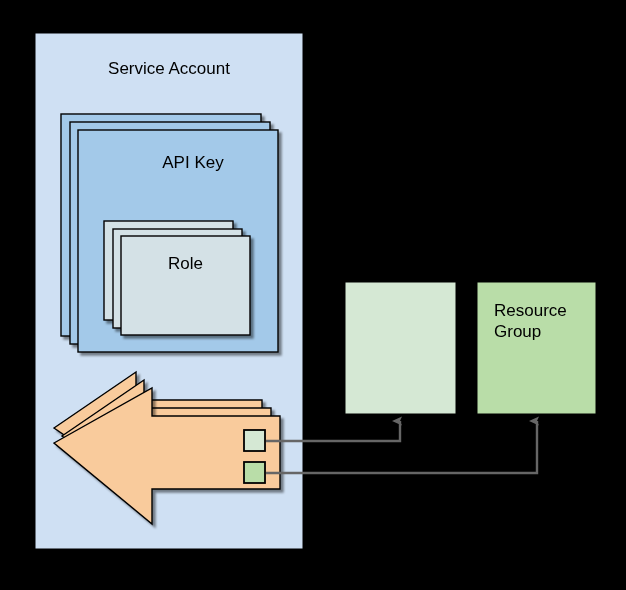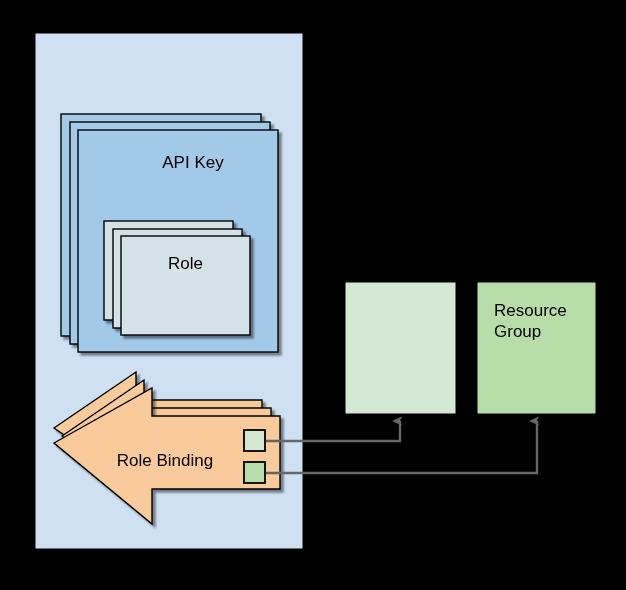--- a/index.html
+++ b/index.html
@@ -83,18 +83,18 @@
       <path d="M 266 473 L 537 473 L 537 421" fill="none" stroke="#666666" stroke-width="2.4" marker-end="url(#arrowUp)"></path>
     </g>
 
     <rect x="244" y="430" width="21" height="21" fill="#d5e8d4" stroke="#000000" stroke-width="1.8"></rect>
     <rect x="244" y="462" width="21" height="21" fill="#b9dda8" stroke="#000000" stroke-width="1.8"></rect>
 
     <rect x="346" y="283" width="109" height="130" fill="#d5e8d4" stroke="#d5e8d4" stroke-width="1"></rect>
     <rect x="478" y="283" width="117" height="130" fill="#b9dda8" stroke="#b9dda8" stroke-width="1"></rect>
   </svg>
 
+  <div class="lbl lbl-sa">Service Account</div>
   <div class="lbl lbl-apikey">API Key</div>
   <div class="lbl lbl-token">Role</div>
-  <div class="lbl lbl-rb">Role Binding</div>
   <div class="lbl lbl-rg"><span>Resource</span><br><span>Group</span></div>
 
 </div>
 
 </body></html>

